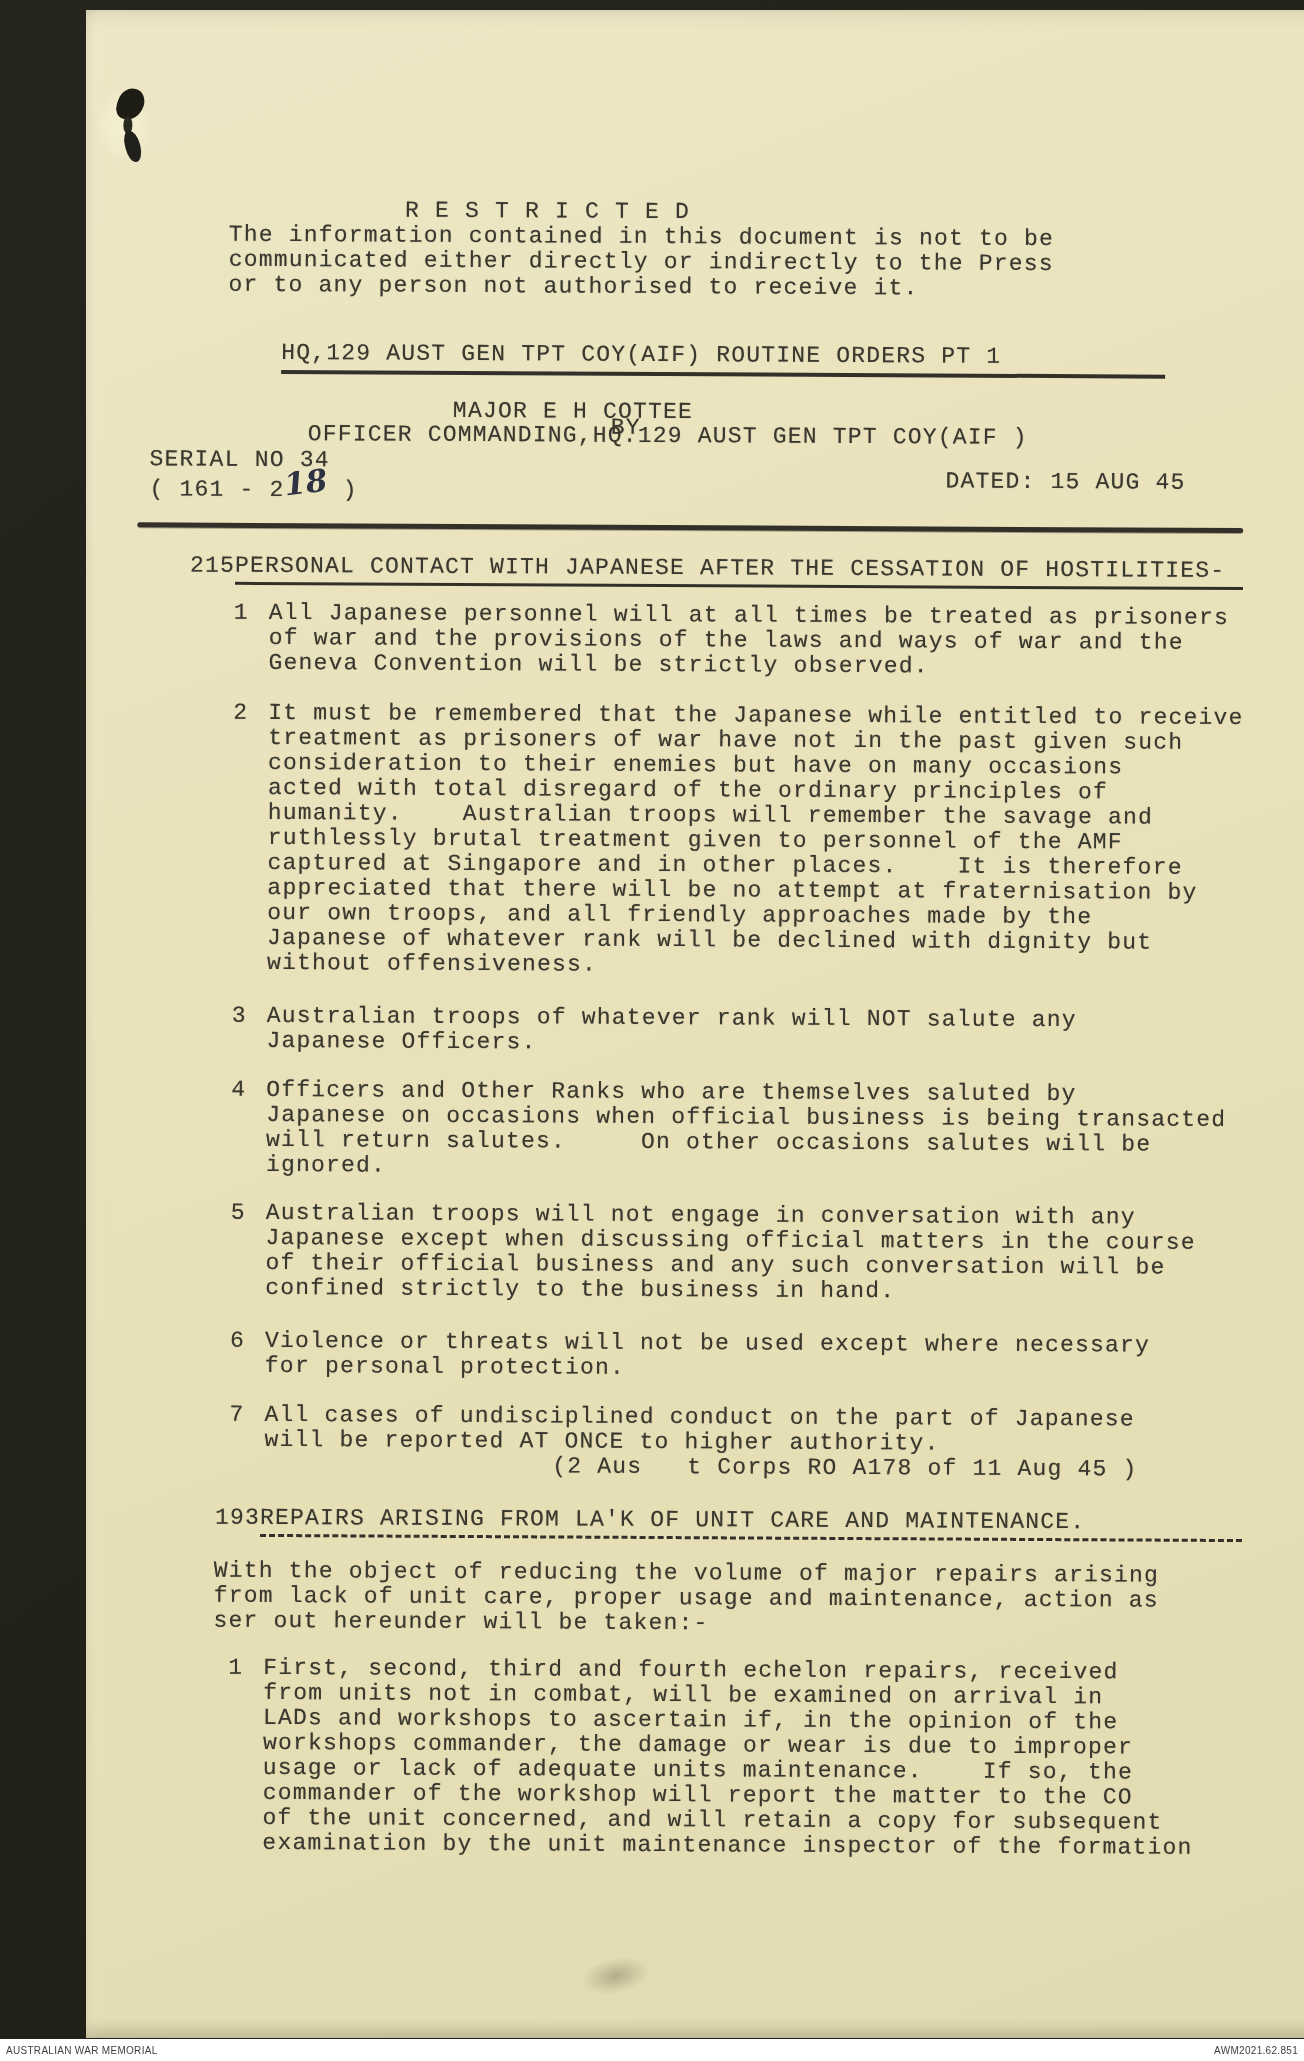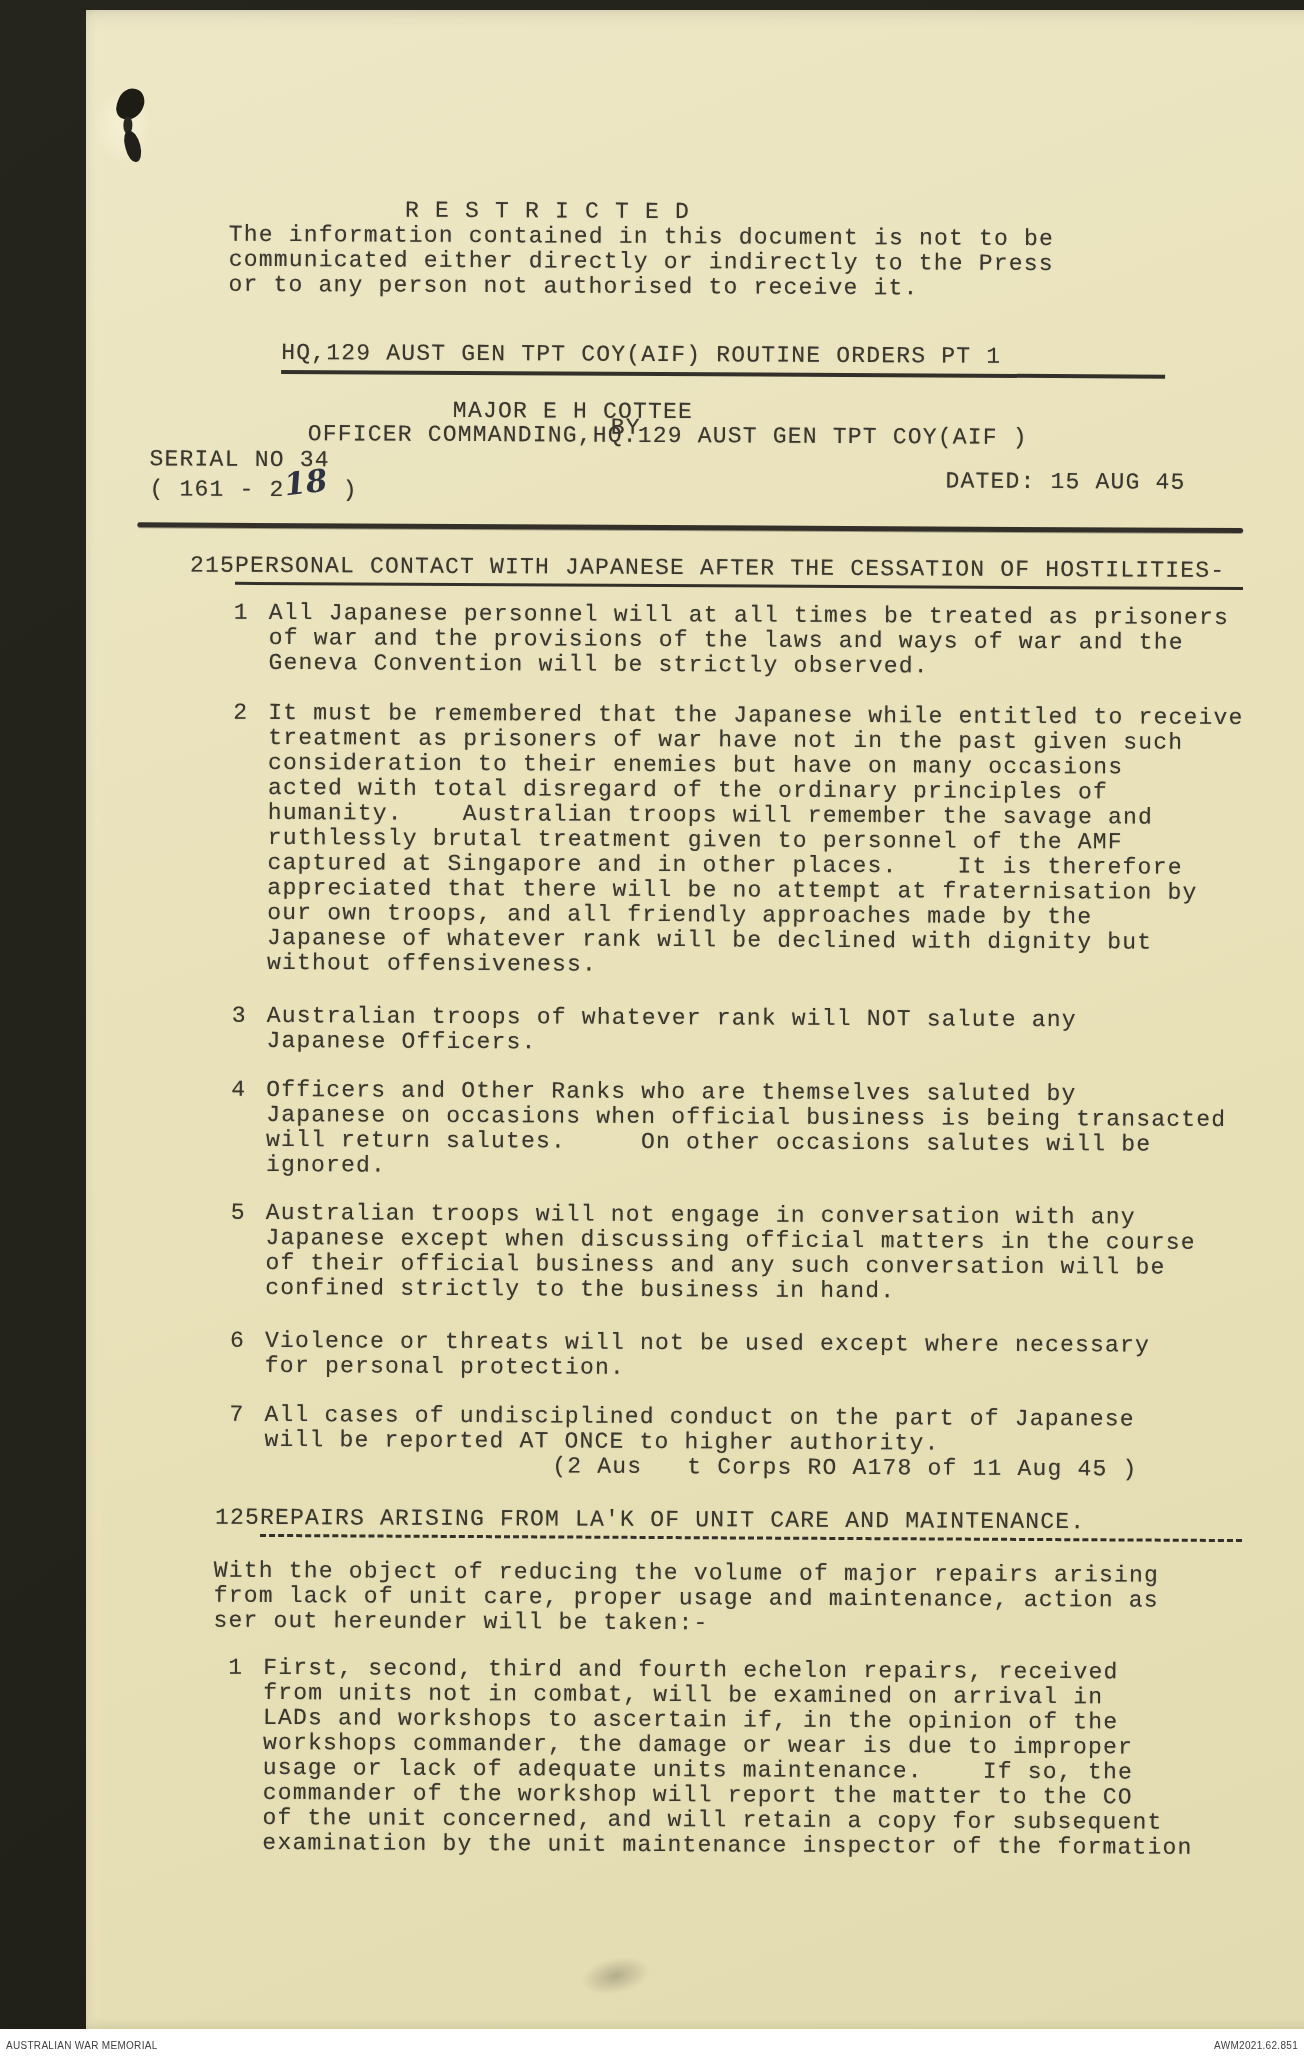--- a/index.html
+++ b/index.html
@@ -48,21 +48,21 @@
   .hole .halo{left:0;top:6px;width:56px;height:74px;border-radius:50%;
       background:radial-gradient(ellipse at center,#f6f0d4 0%,rgba(246,240,212,.55) 45%,rgba(246,240,212,0) 72%);}
   .hole .b1{left:22px;top:6px;width:26px;height:32px;background:#1d1c15;border-radius:54% 46% 60% 40%;
       transform:rotate(18deg);}
   .hole .b2{left:30px;top:48px;width:15px;height:32px;background:#21201a;border-radius:45% 55% 50% 50%;
       transform:rotate(-14deg);}
   .hole .b3{left:28px;top:34px;width:9px;height:18px;background:#2a2920;border-radius:50%;}
   .smudge{position:absolute;left:505px;top:1945px;width:70px;height:36px;border-radius:50%;
       background:radial-gradient(ellipse at center,rgba(90,85,70,.35),rgba(90,85,70,0) 70%);
       transform:rotate(-12deg);}
-  .strip{position:absolute;left:0;bottom:0;width:1304px;height:32px;background:#ffffff;
+  .strip{position:absolute;left:0;bottom:0;width:1304px;height:22px;background:#ffffff;
          display:flex;justify-content:space-between;align-items:center;padding:0 6px;box-sizing:border-box;
          font-family:"Liberation Sans","DejaVu Sans",sans-serif;font-size:10px;color:#3f3f3f;
          letter-spacing:.3px;}
 </style>
 </head>
 <body>
 
 <div class="scan">
   <div class="paper">
     <div class="sheet">
@@ -141,21 +141,21 @@
       </div>
       <div class="para p7">
         <span class="pnum">7</span>
         <div class="ptext">All cases of undisciplined conduct on the part of Japanese
 will be reported AT ONCE to higher authority.</div>
       </div>
 
       <div class="abs citation">(2 Aus   t Corps RO A178 of 11 Aug 45 )</div>
 
       <div class="sec-head sh216">
-        <span class="secnum">125</span>
+        <span class="secnum">193</span>
         <span class="sechead-text">REPAIRS ARISING FROM LA'K OF UNIT CARE AND MAINTENANCE.</span>
       </div>
 
       <div class="abs intro">With the object of reducing the volume of major repairs arising
 from lack of unit care, proper usage and maintenance, action as
 ser out hereunder will be taken:-</div>
 
       <div class="para p216a">
         <span class="pnum">1</span>
         <div class="ptext">First, second, third and fourth echelon repairs, received

